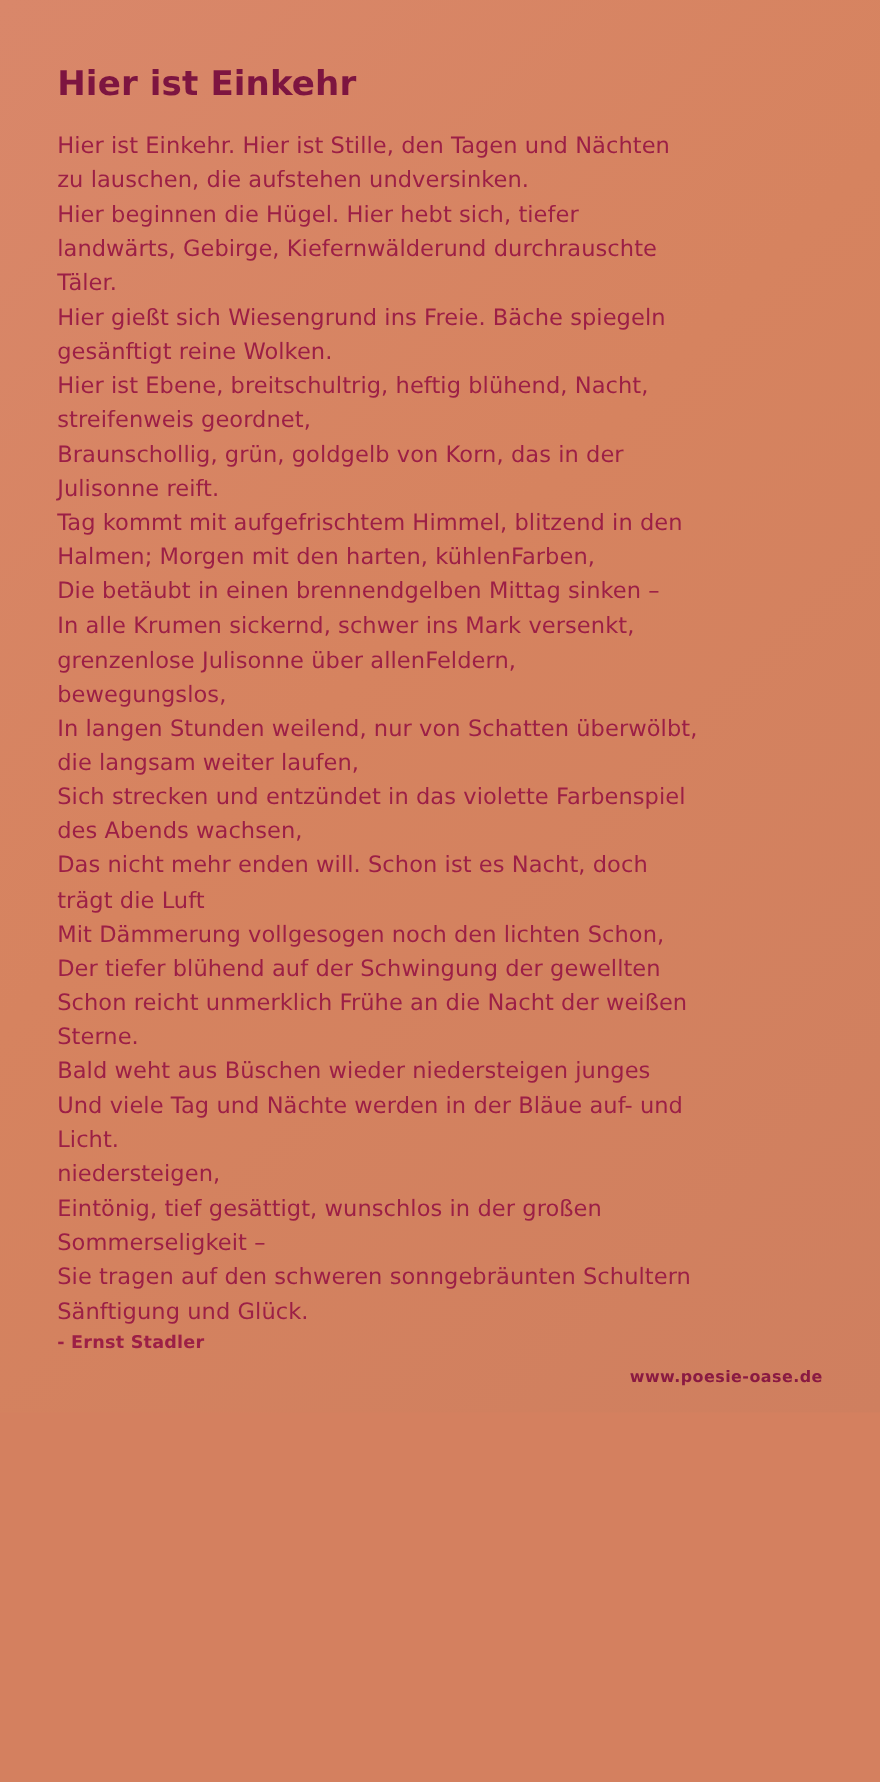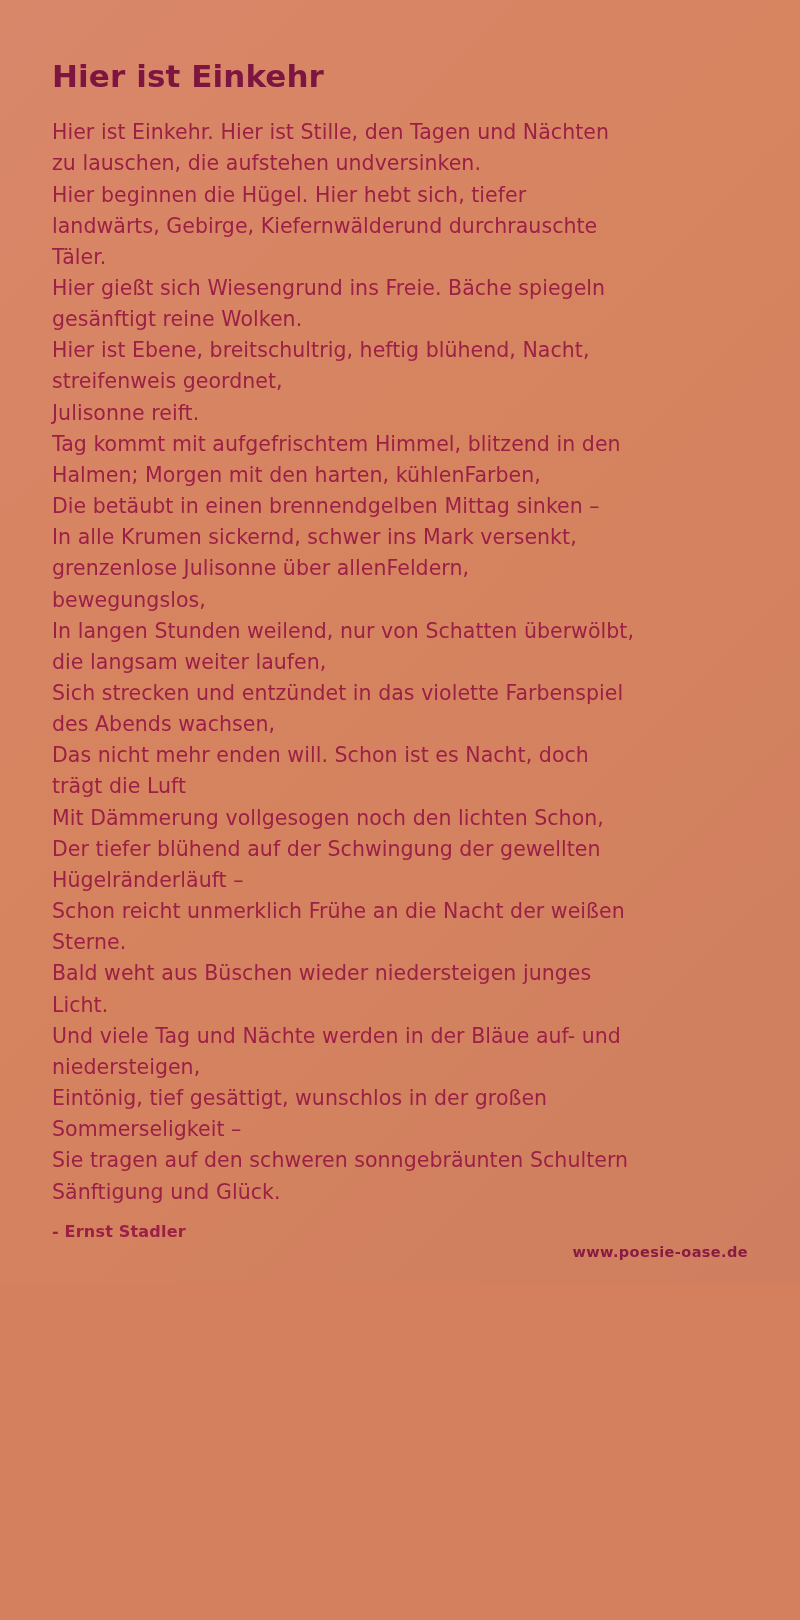--- a/index.html
+++ b/index.html
@@ -37,21 +37,21 @@
     letter-spacing: 0.05px;
   }
   .poem-line {
     margin: 0;
     padding: 0;
   }
   .poem-author {
     color: #9c1f46;
     font-size: 16px;
     font-weight: bold;
-    margin-top: 14px;
+    margin-top: 2px;
     letter-spacing: 0.2px;
   }
   .poem-footer {
     position: absolute;
     right: 52px;
     bottom: 24px;
     color: #8a1a42;
     font-size: 14.5px;
     font-weight: bold;
     letter-spacing: 0.4px;
@@ -65,41 +65,41 @@
   <div class="poem-body">
     <p class="poem-line">Hier ist Einkehr. Hier ist Stille, den Tagen und Nächten</p>
     <p class="poem-line">zu lauschen, die aufstehen undversinken.</p>
     <p class="poem-line">Hier beginnen die Hügel. Hier hebt sich, tiefer</p>
     <p class="poem-line">landwärts, Gebirge, Kiefernwälderund durchrauschte</p>
     <p class="poem-line">Täler.</p>
     <p class="poem-line">Hier gießt sich Wiesengrund ins Freie. Bäche spiegeln</p>
     <p class="poem-line">gesänftigt reine Wolken.</p>
     <p class="poem-line">Hier ist Ebene, breitschultrig, heftig blühend, Nacht,</p>
     <p class="poem-line">streifenweis geordnet,</p>
+    <p class="poem-line">Braunschollig, grün, goldgelb von Korn, das in der</p>
     <p class="poem-line">Julisonne reift.</p>
     <p class="poem-line">Tag kommt mit aufgefrischtem Himmel, blitzend in den</p>
     <p class="poem-line">Halmen; Morgen mit den harten, kühlenFarben,</p>
     <p class="poem-line">Die betäubt in einen brennendgelben Mittag sinken –</p>
     <p class="poem-line">In alle Krumen sickernd, schwer ins Mark versenkt,</p>
     <p class="poem-line">grenzenlose Julisonne über allenFeldern,</p>
     <p class="poem-line">bewegungslos,</p>
     <p class="poem-line">In langen Stunden weilend, nur von Schatten überwölbt,</p>
     <p class="poem-line">die langsam weiter laufen,</p>
     <p class="poem-line">Sich strecken und entzündet in das violette Farbenspiel</p>
     <p class="poem-line">des Abends wachsen,</p>
     <p class="poem-line">Das nicht mehr enden will. Schon ist es Nacht, doch</p>
     <p class="poem-line">trägt die Luft</p>
     <p class="poem-line">Mit Dämmerung vollgesogen noch den lichten Schon,</p>
     <p class="poem-line">Der tiefer blühend auf der Schwingung der gewellten</p>
-    <p class="poem-line">Hügelränderläuft –</p>
     <p class="poem-line">Schon reicht unmerklich Frühe an die Nacht der weißen</p>
     <p class="poem-line">Sterne.</p>
     <p class="poem-line">Bald weht aus Büschen wieder niedersteigen junges</p>
+    <p class="poem-line">Und viele Tag und Nächte werden in der Bläue auf- und</p>
     <p class="poem-line">Licht.</p>
-    <p class="poem-line">Und viele Tag und Nächte werden in der Bläue auf- und</p>
     <p class="poem-line">niedersteigen,</p>
     <p class="poem-line">Eintönig, tief gesättigt, wunschlos in der großen</p>
     <p class="poem-line">Sommerseligkeit –</p>
     <p class="poem-line">Sie tragen auf den schweren sonngebräunten Schultern</p>
     <p class="poem-line">Sänftigung und Glück.</p>
   </div>
   <div class="poem-author">- Ernst Stadler</div>
   <div class="poem-footer">www.poesie-oase.de</div>
 </div>
 

